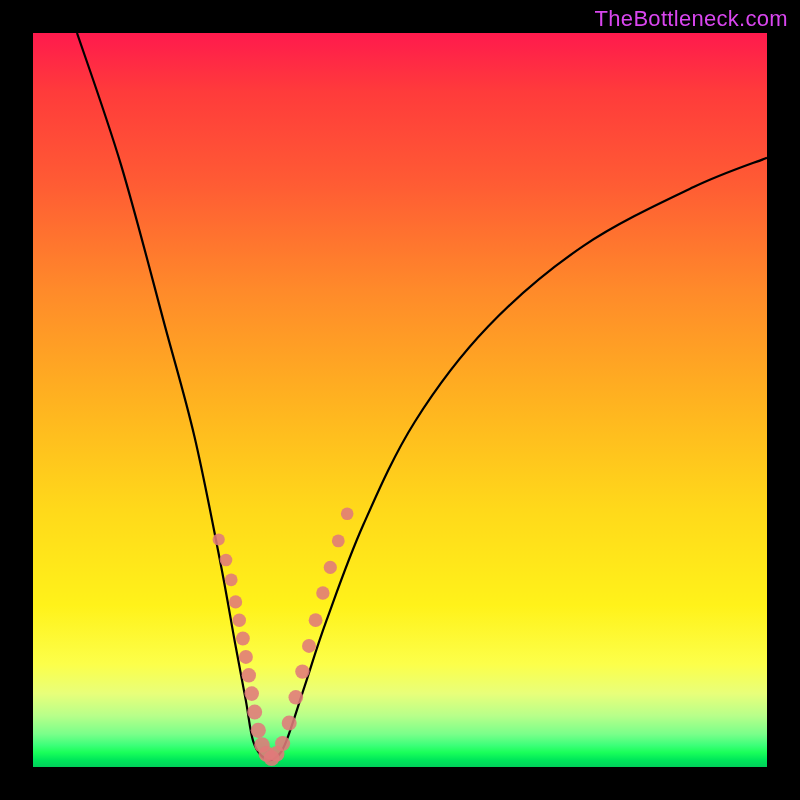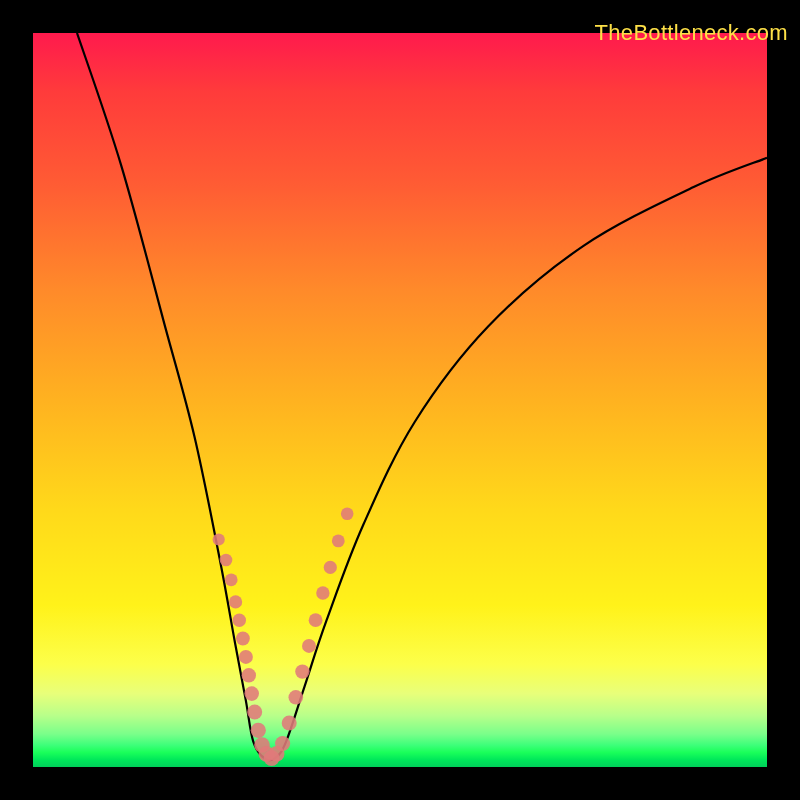--- a/index.html
+++ b/index.html
@@ -33,22 +33,22 @@
       #3eff7a 97%,
       #1aff5a 98%,
       #00e85a 99%,
       #00d05a 100%
     );
     overflow: hidden;
   }
   .watermark {
     position: absolute;
     right: 12px;
-    top: 20px;
-    color: #fde047;
+    top: 6px;
+    color: #d946ef;
     font-size: 22px;
     font-weight: 500;
     letter-spacing: 0.3px;
     user-select: none;
   }
   svg.curve {
     position: absolute;
     left: 0;
     top: 0;
     width: 734px;

